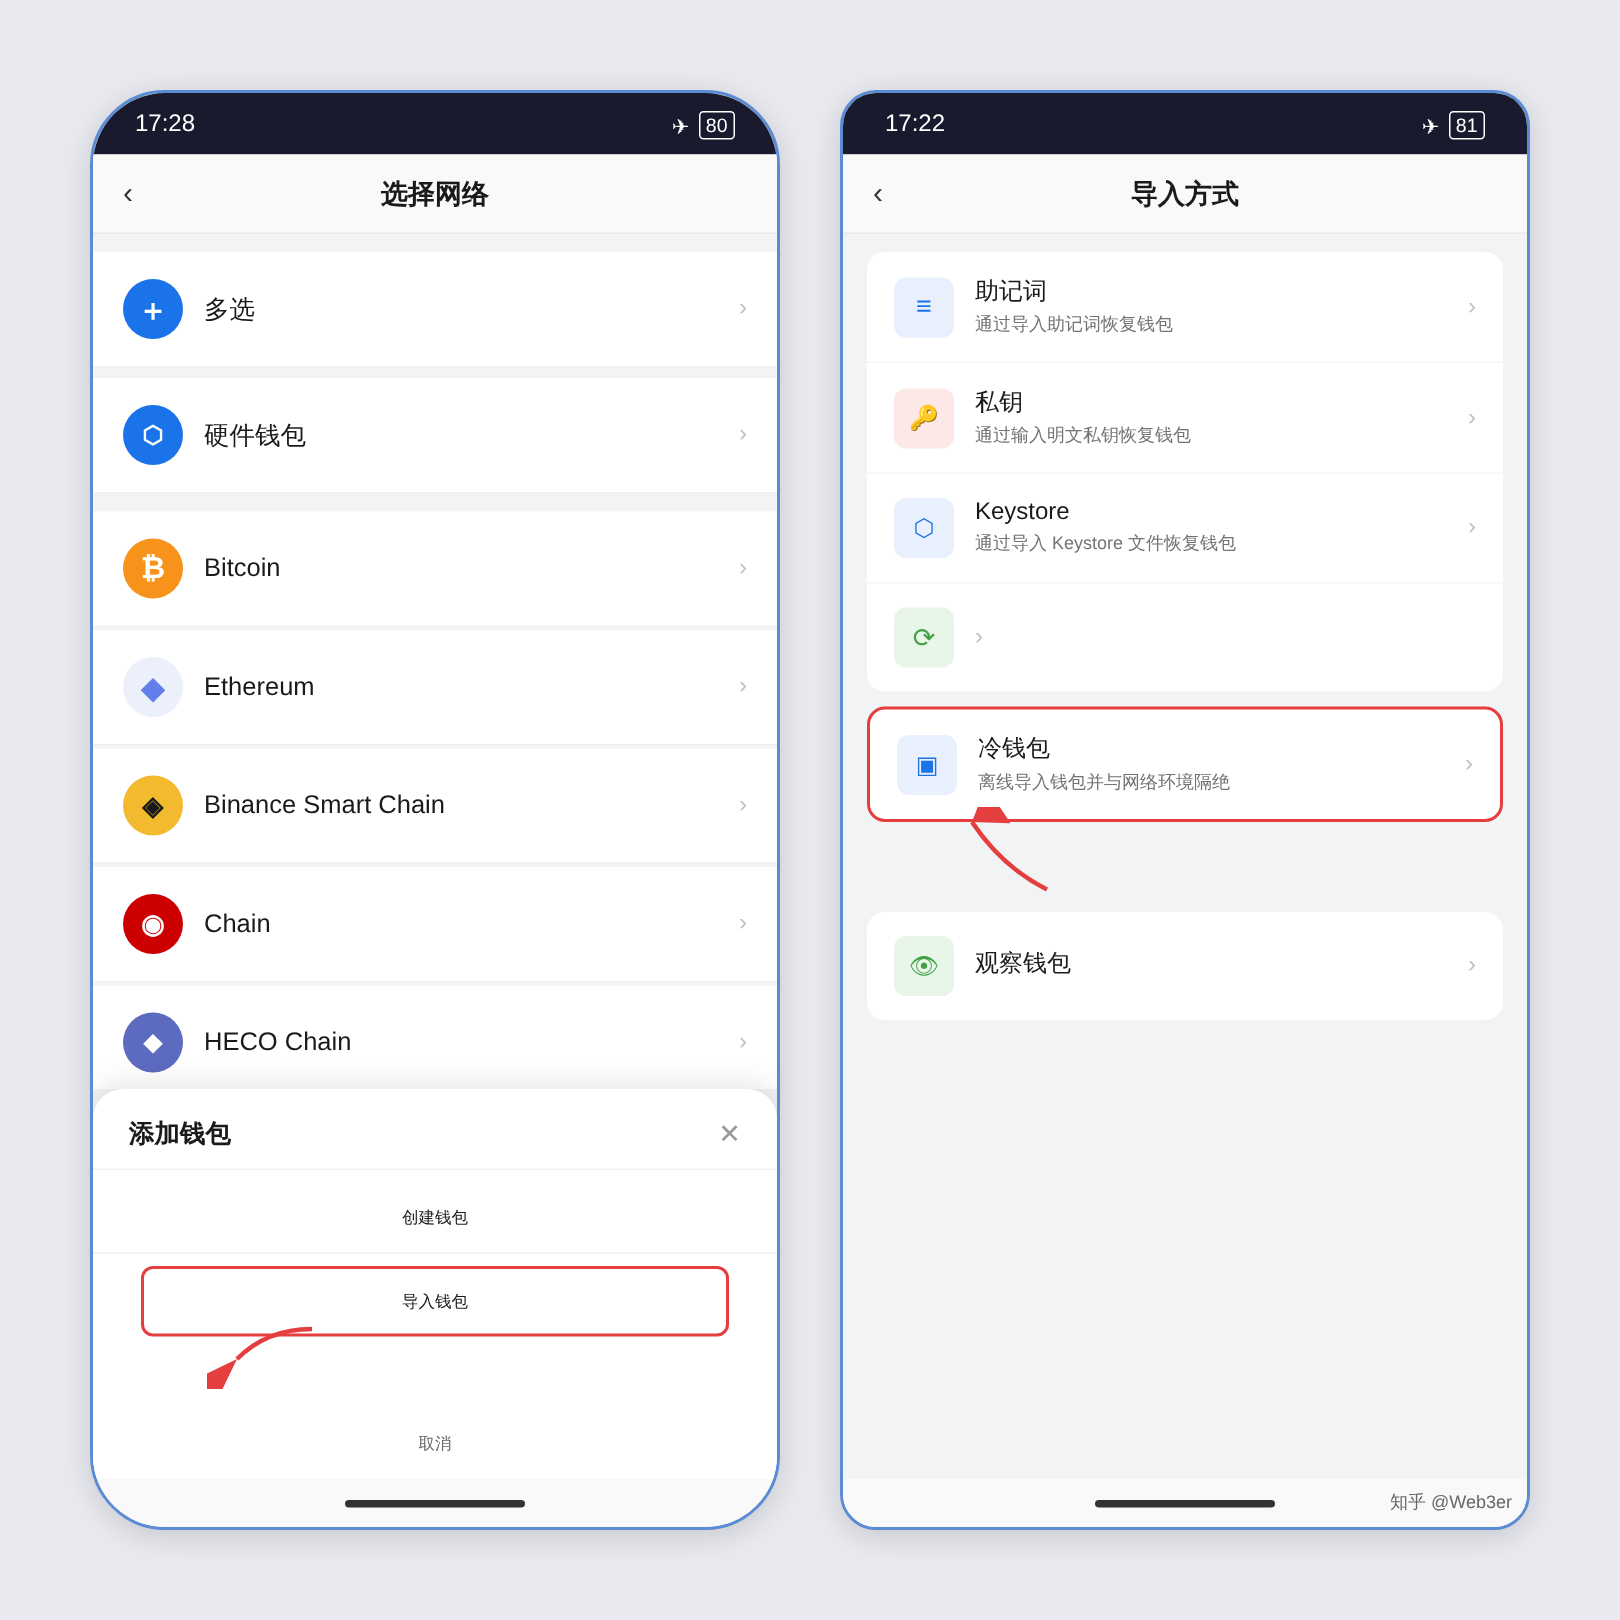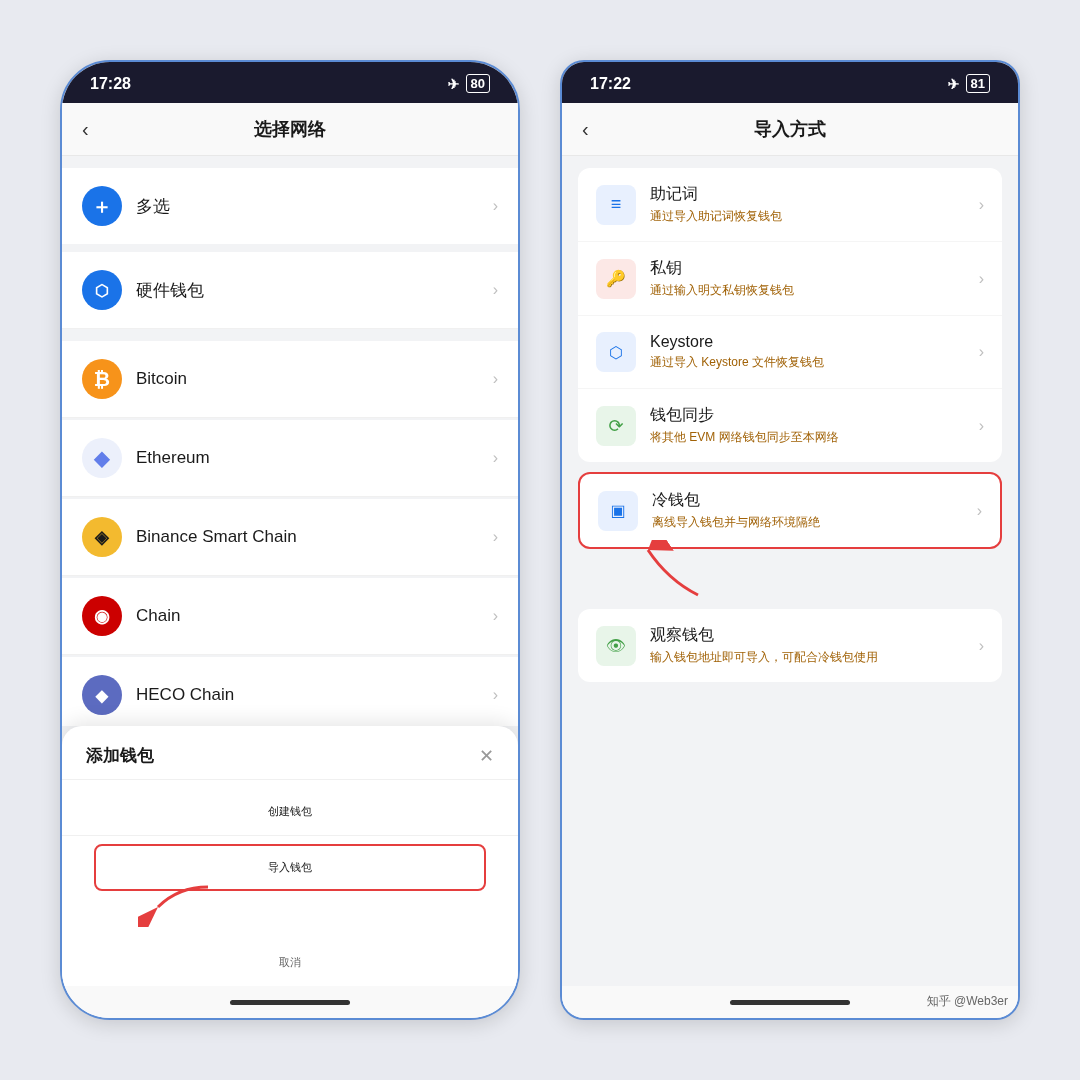--- a/index.html
+++ b/index.html
@@ -24,25 +24,25 @@
       display: flex;
       flex-direction: column;
       position: relative;
       box-shadow: 0 4px 20px rgba(0,0,0,0.15);
     }
 
     .status-bar {
       background: #1a1a2e;
       color: #fff;
       display: flex;
-      align-items: flex-end;
+      align-items: flex-start;
       justify-content: space-between;
       padding: 12px 28px 10px;
       font-size: 16px;
-      font-weight: 700;
+      font-weight: 400;
       flex-shrink: 0;
     }
     .status-right {
       display: flex;
       align-items: center;
       gap: 6px;
       font-size: 14px;
     }
     .battery-icon {
       display: inline-flex;
@@ -222,21 +222,21 @@
       flex: 1;
     }
     .import-title {
       font-size: 16px;
       font-weight: 500;
       color: #1a1a1a;
       margin-bottom: 3px;
     }
     .import-desc {
       font-size: 12px;
-      color: #a16207;
+      color: #737373;
     }
 
     
     .watermark {
       position: absolute;
       bottom: 8px;
       right: 10px;
       font-size: 12px;
       color: #666;
     }
@@ -387,24 +387,20 @@
           <div class="import-icon" style="background:#e8f0fe; color:#1a73e8; font-size:16px; border-radius:8px;">⬡</div>
           <div class="import-text">
             <div class="import-title">Keystore</div>
             <div class="import-desc">通过导入 Keystore 文件恢复钱包</div>
           </div>
           <span class="chevron">›</span>
         </div>
 
         <div class="import-item" style="border-bottom:none;">
           <div class="import-icon" style="background:#e8f5e9; color:#43a047; font-size:18px; border-radius:8px;">⟳</div>
-          <div class="import-text">
-            <div class="import-title">钱包同步</div>
-            <div class="import-desc">将其他 EVM 网络钱包同步至本网络</div>
-          </div>
           <span class="chevron">›</span>
         </div>
       </div>
 
       <div style="position:relative;">
         <div class="import-card" style="border: 2px solid #e53e3e; border-radius: 12px;">
           <div class="import-item" style="border-bottom:none;">
             <div class="import-icon" style="background:#e8f0fe; color:#1a73e8; font-size:16px; border-radius:8px;">▣</div>
             <div class="import-text">
               <div class="import-title">冷钱包</div>
@@ -424,21 +420,20 @@
             <path d="M80,55 Q50,40 30,10" stroke="#e53e3e" stroke-width="3" fill="none" marker-end="url(#arrowhead-up)"></path>
           </svg>
         </div>
       </div>
 
       <div class="import-card" style="margin-top:50px;">
         <div class="import-item" style="border-bottom:none;">
           <div class="import-icon" style="background:#e8f5e9; color:#43a047; font-size:16px; border-radius:8px;">👁</div>
           <div class="import-text">
             <div class="import-title">观察钱包</div>
-            <div class="import-desc">输入钱包地址即可导入，可配合冷钱包使用</div>
           </div>
           <span class="chevron">›</span>
         </div>
       </div>
     </div>
   </div>
 
   <div class="home-indicator">
     <div class="home-bar"></div>
   </div>

